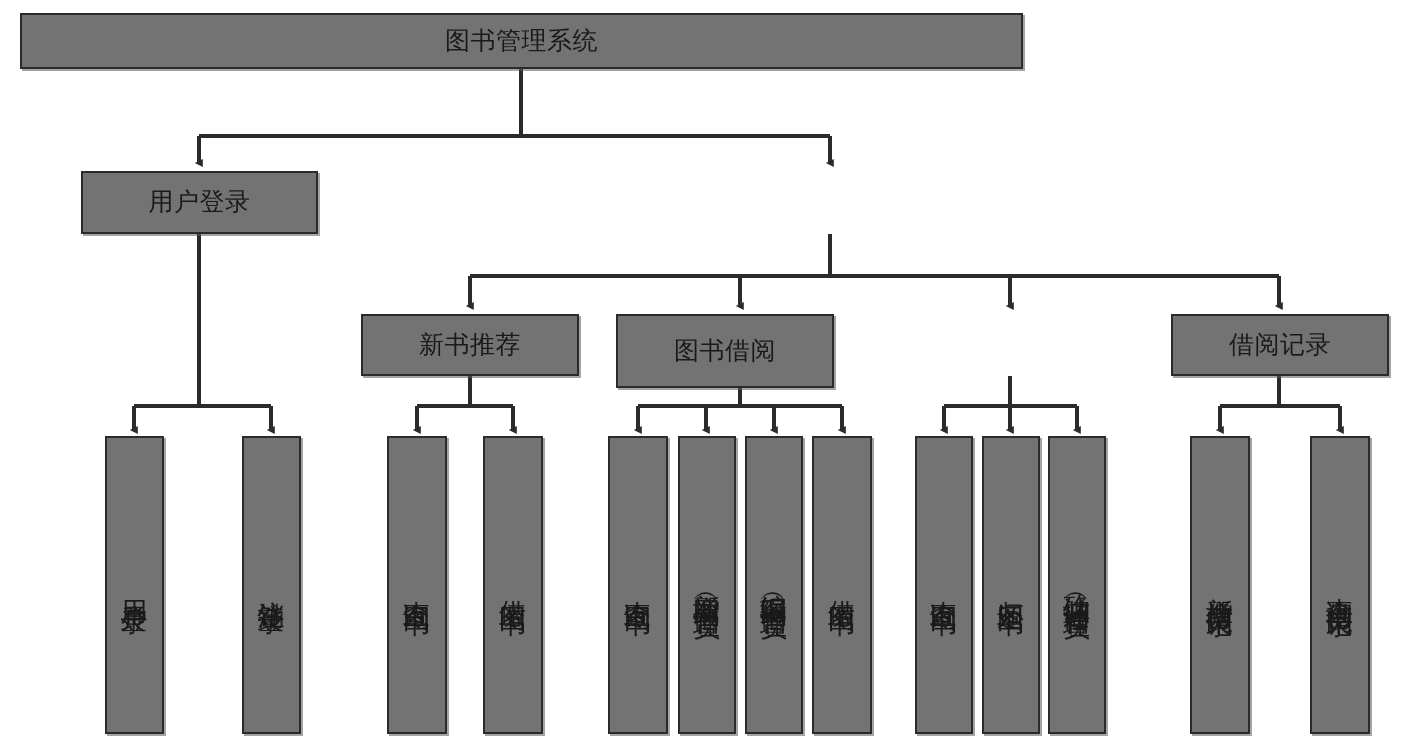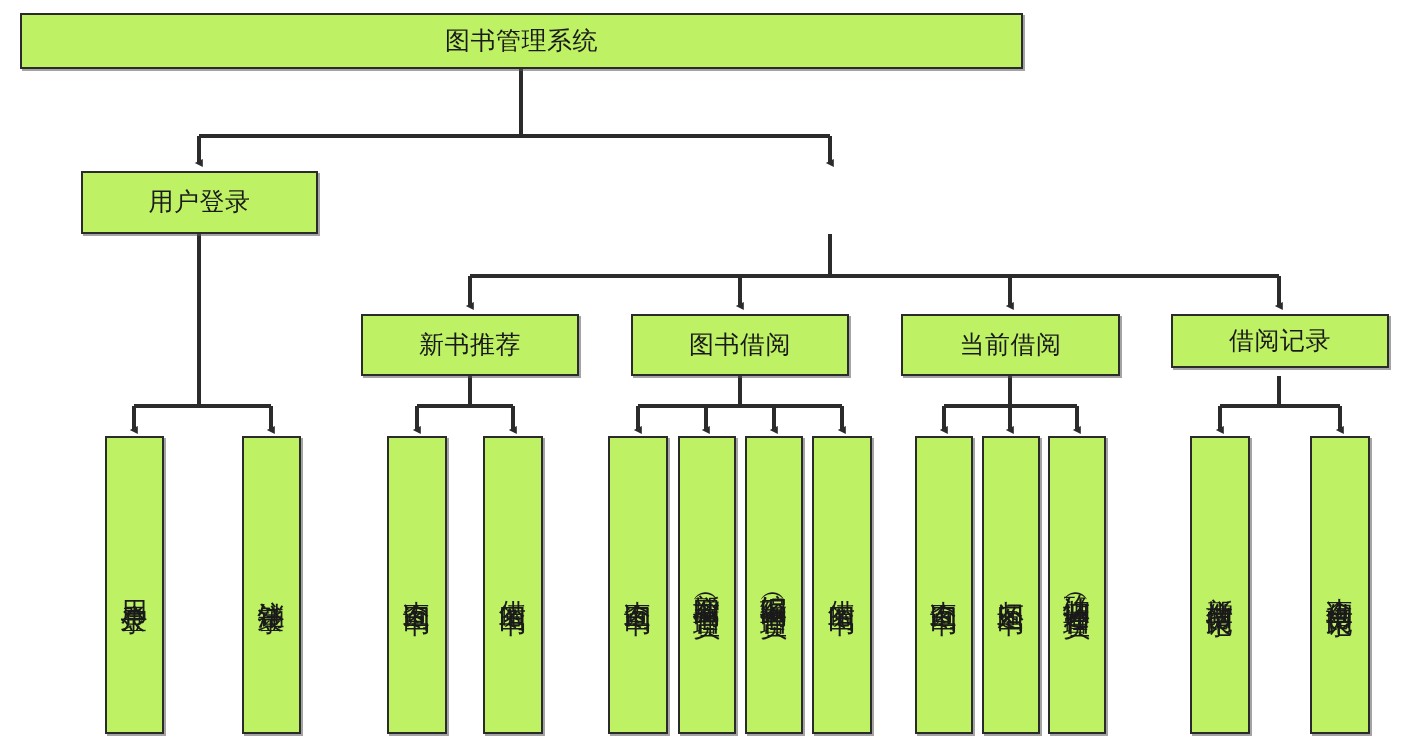--- a/index.html
+++ b/index.html
@@ -22,21 +22,21 @@
     position: absolute;
     left: 0;
     top: 0;
     width: 1405px;
     height: 747px;
     pointer-events: none;
   }
   .node {
     position: absolute;
     box-sizing: border-box;
-    background: #bef264;
+    background: #737373;
     border: 2px solid #2b2b2b;
     box-shadow: 2px 2px 0 rgba(90,90,90,0.55);
     display: flex;
     align-items: center;
     justify-content: center;
     color: #1a1a1a;
     z-index: 2;
   }
   .node-label {
     display: block;
@@ -137,27 +137,24 @@
     <span class="node-label">图书管理系统</span>
   </div>
 
   <div class="node horiz" style="left:81px; top:171px; width:237px; height:63px;">
     <span class="node-label">用户登录</span>
   </div>
 
   <div class="node horiz" style="left:361px; top:314px; width:218px; height:62px;">
     <span class="node-label">新书推荐</span>
   </div>
-  <div class="node horiz" style="left:631px; top:314px; width:218px; height:62px;">
+  <div class="node horiz" style="left:616px; top:314px; width:218px; height:74px;">
     <span class="node-label">图书借阅</span>
   </div>
-  <div class="node horiz" style="left:901px; top:314px; width:219px; height:62px;">
-    <span class="node-label">当前借阅</span>
-  </div>
-  <div class="node horiz" style="left:1171px; top:314px; width:218px; height:54px;">
+  <div class="node horiz" style="left:1171px; top:314px; width:218px; height:62px;">
     <span class="node-label">借阅记录</span>
   </div>
 
   <div class="node vert" style="left:105px; top:436px; width:59px; height:298px;">
     <span class="node-label">用户登录</span>
   </div>
   <div class="node vert" style="left:242px; top:436px; width:59px; height:298px;">
     <span class="node-label">注销登录</span>
   </div>
 

